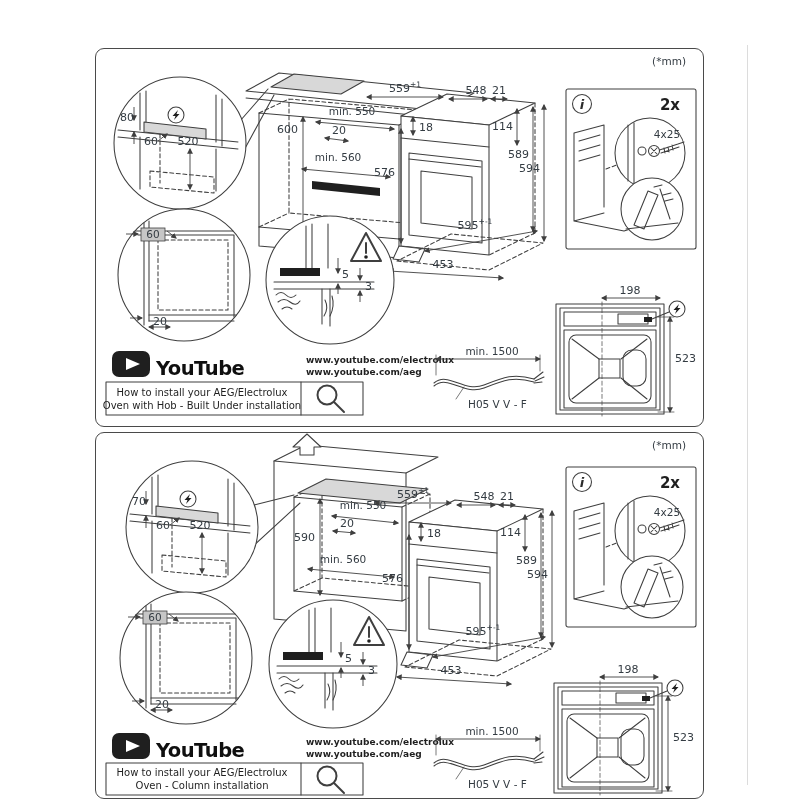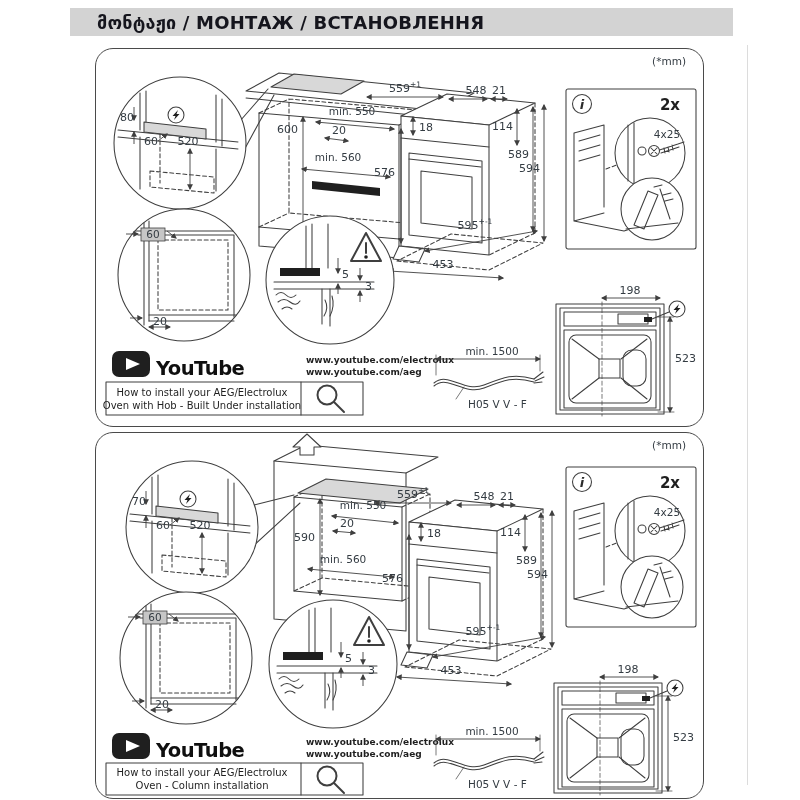--- a/index.html
+++ b/index.html
@@ -1,21 +1,21 @@
 <!DOCTYPE html>
 <html><head>
 <meta charset="utf-8">
 <style>
   html,body{margin:0;padding:0;background:#fff;}
   .page{position:relative;width:800px;height:800px;background:#ffffff;overflow:hidden;
         font-family:"DejaVu Sans","Liberation Sans",sans-serif;}
   .titlebar{position:absolute;left:70px;top:8px;width:663px;height:28px;background:#d3d3d3;
             display:flex;align-items:center;}
   .titlebar span{padding-left:27px;font-size:18px;font-weight:600;color:#15151d;letter-spacing:.2px;}
-  .panel-box{position:absolute;left:95px;width:607px;border:1.4px solid #4a4a4a;border-radius:18px;
+  .panel-box{position:absolute;left:95px;width:607px;border:1.4px solid #4a4a4a;border-radius:9px;
              background:#fff;box-sizing:content-box;}
   .p-top{top:48px;height:377px;}
   .p-bottom{top:432px;height:365px;}
   .panel-box svg{display:block;width:607px;}
   .scan-edge{position:absolute;left:747px;top:45px;width:1px;height:740px;background:#dcdcdc;}
   svg text{font-family:"DejaVu Sans","Liberation Sans",sans-serif;}
   .t{font-size:11px;fill:#333b42;}
   .ts{font-size:10.5px;fill:#333b42;}
   .tc{font-size:10px;fill:#1f1f1f;}
   .tl{font-size:9px;font-weight:bold;fill:#1f1f1f;}
@@ -33,23 +33,20 @@
   .dk{fill:#1f1f1f;stroke:none;}
   .dkf{fill:#1f1f1f;}
   .dim{stroke:#3f3f3f;stroke-width:0.9;fill:none;marker-start:url(#arr);marker-end:url(#arr);}
   .dima{stroke:#3f3f3f;stroke-width:0.9;fill:none;marker-end:url(#arr);}
 </style>
 </head>
 <body>
 
 <div class="page">
 
-  <header class="titlebar">
-    <span>მონტაჟი / МОНТАЖ / ВСТАНОВЛЕННЯ</span>
-  </header>
   <div class="scan-edge"></div>
 
   <svg width="0" height="0" style="position:absolute" aria-hidden="true">
     <defs>
       <marker id="arr" viewBox="0 0 10 10" refX="8" refY="5" markerWidth="6.5" markerHeight="6.5" orient="auto-start-reverse">
         <path d="M0,0 L10,5 L0,10 z" fill="#3f3f3f"></path>
       </marker>
 
       <g id="d-bolt">
         <circle class="ln fw" r="8"></circle>

